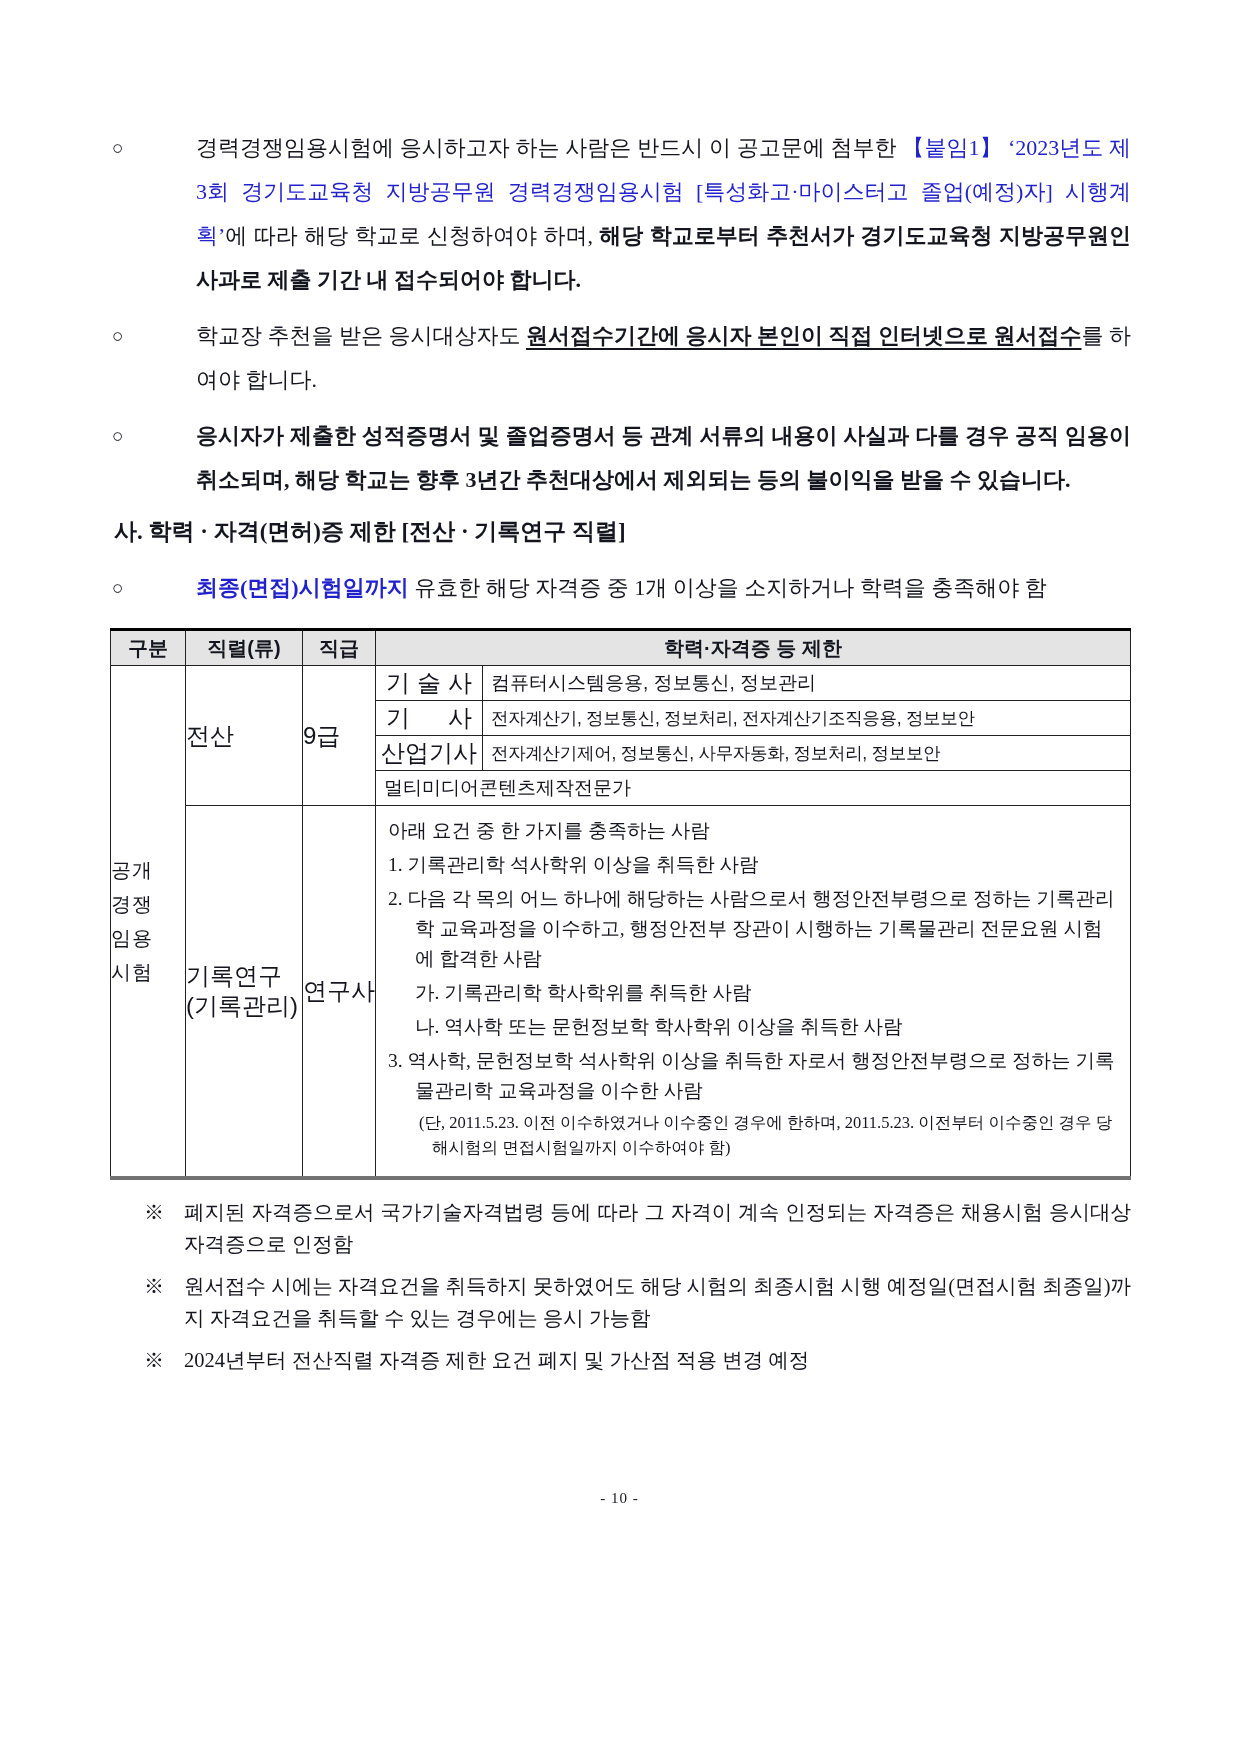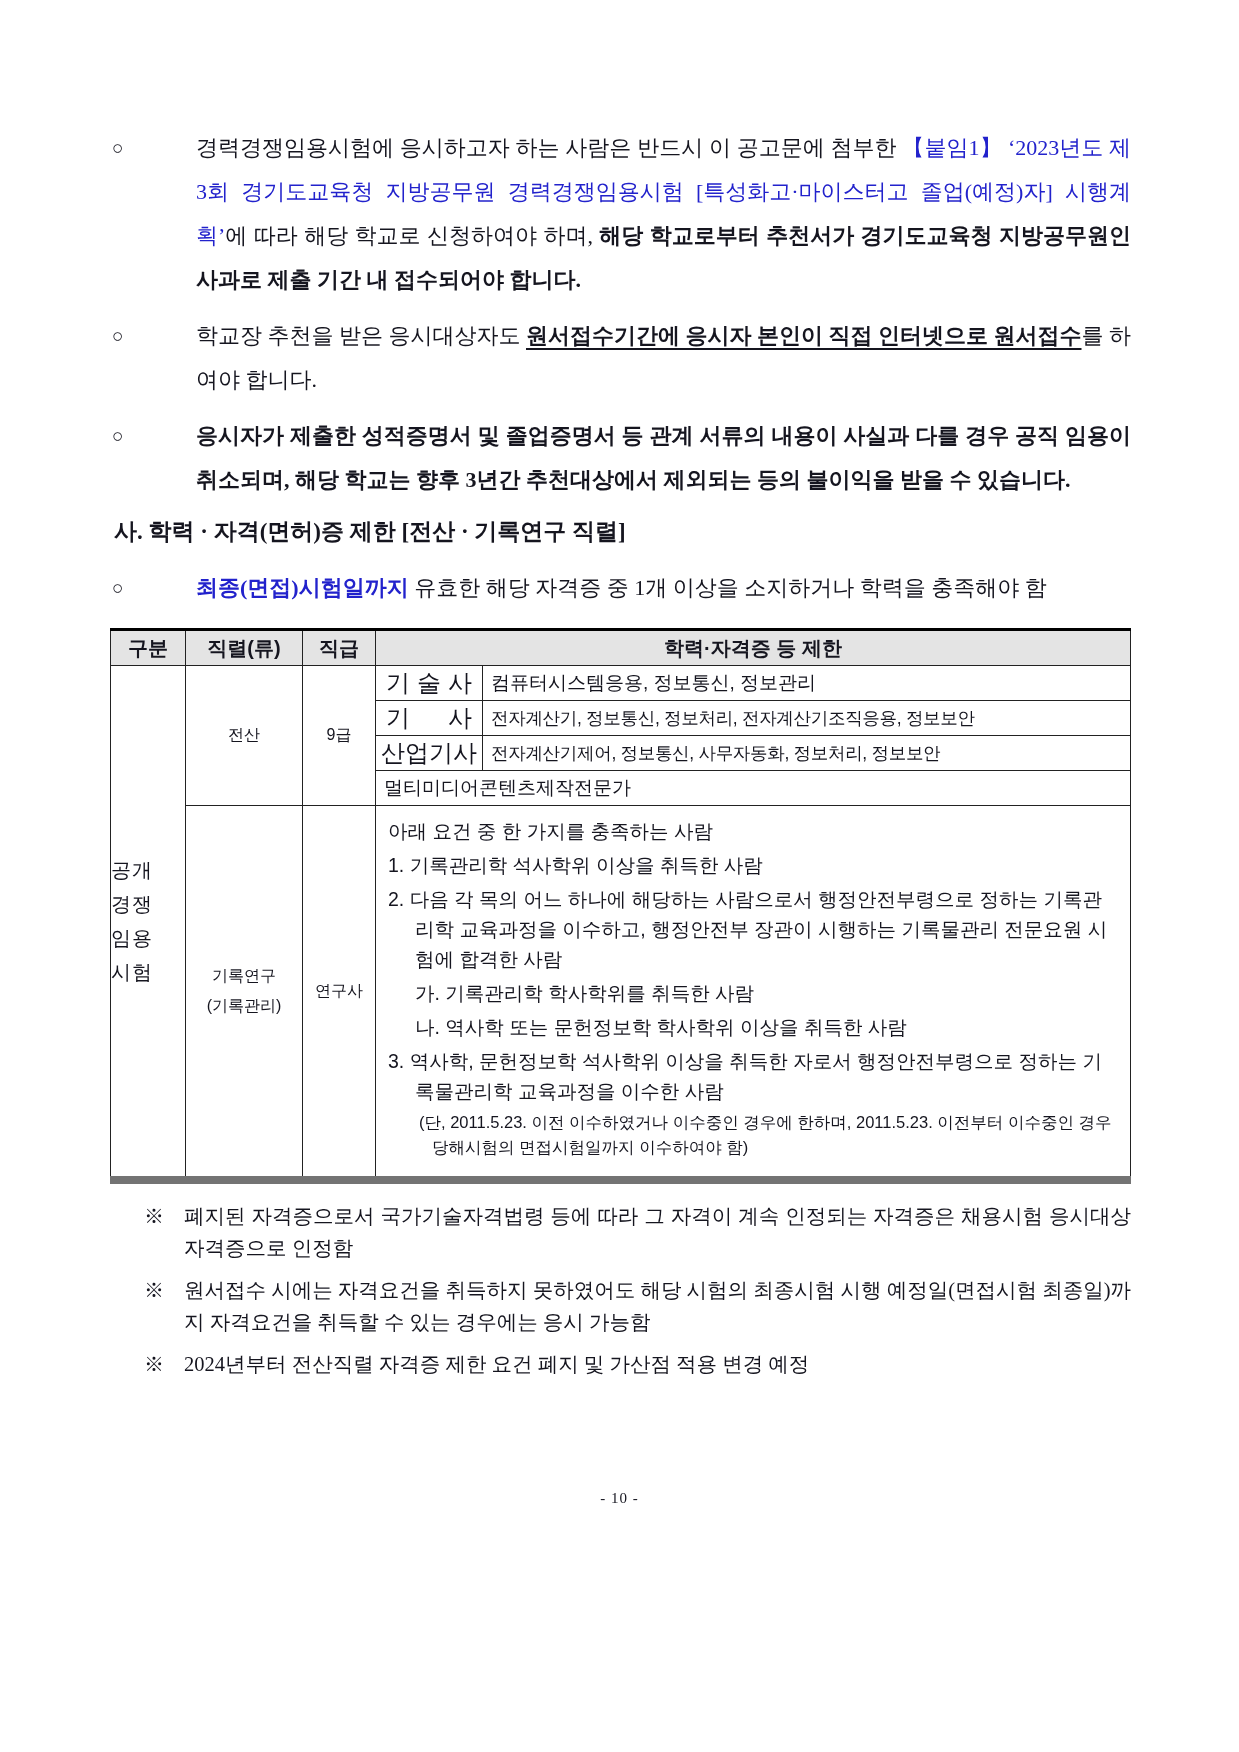--- a/index.html
+++ b/index.html
@@ -41,35 +41,35 @@
   .section-heading{
     margin:14px 0 18px 4px;
     font-size:23px;font-weight:700;line-height:32px;
   }
   
   table.limit-table{
     width:1021px;
     margin-top:18px;
     border-collapse:collapse;
     border-top:3px solid #000;
-    border-bottom:8px solid #737373;
+    border-bottom:4px solid #737373;
     font-family:"Liberation Sans","DejaVu Sans",sans-serif;
     color:var(--text-color);
     table-layout:fixed;
   }
   table.limit-table th,
   table.limit-table td{
     border:1px solid #222;
   }
   table.limit-table th{
     background:var(--table-header-bg);
     font-size:20px;font-weight:700;
     height:36px;text-align:center;
   }
-  td.center{text-align:center;font-size:16px;}
+  td.center{text-align:left;font-size:24px;}
   td.pre{white-space:pre-line;line-height:30px;}
   td.group{
     text-align:left;font-size:20px;
     white-space:pre-line;line-height:34px;
     letter-spacing:1px;
     border-radius:14px;
   }
   td.level{
     font-size:24px;height:35px;
     padding:0 10px;
@@ -81,20 +81,21 @@
     padding:3px 8px;text-align:left;
   }
   td.certs.small{font-size:17.5px;letter-spacing:-0.3px;}
   td.record{
     padding:10px 12px 12px 12px;
     vertical-align:top;text-align:left;
   }
   .rline{
     font-size:19.5px;line-height:30px;
     margin-bottom:4px;
+    font-family:Liberation Serif, serif;
   }
   .rline.hang{padding-left:27px;text-indent:-27px;}
   .rline.sub{padding-left:54px;text-indent:-27px;}
   .rline.fine{
     font-size:16.5px;line-height:25px;
     padding-left:44px;text-indent:-13px;
     margin-top:4px;
   }
   
   .notes{margin-top:16px;padding-left:34px;}

